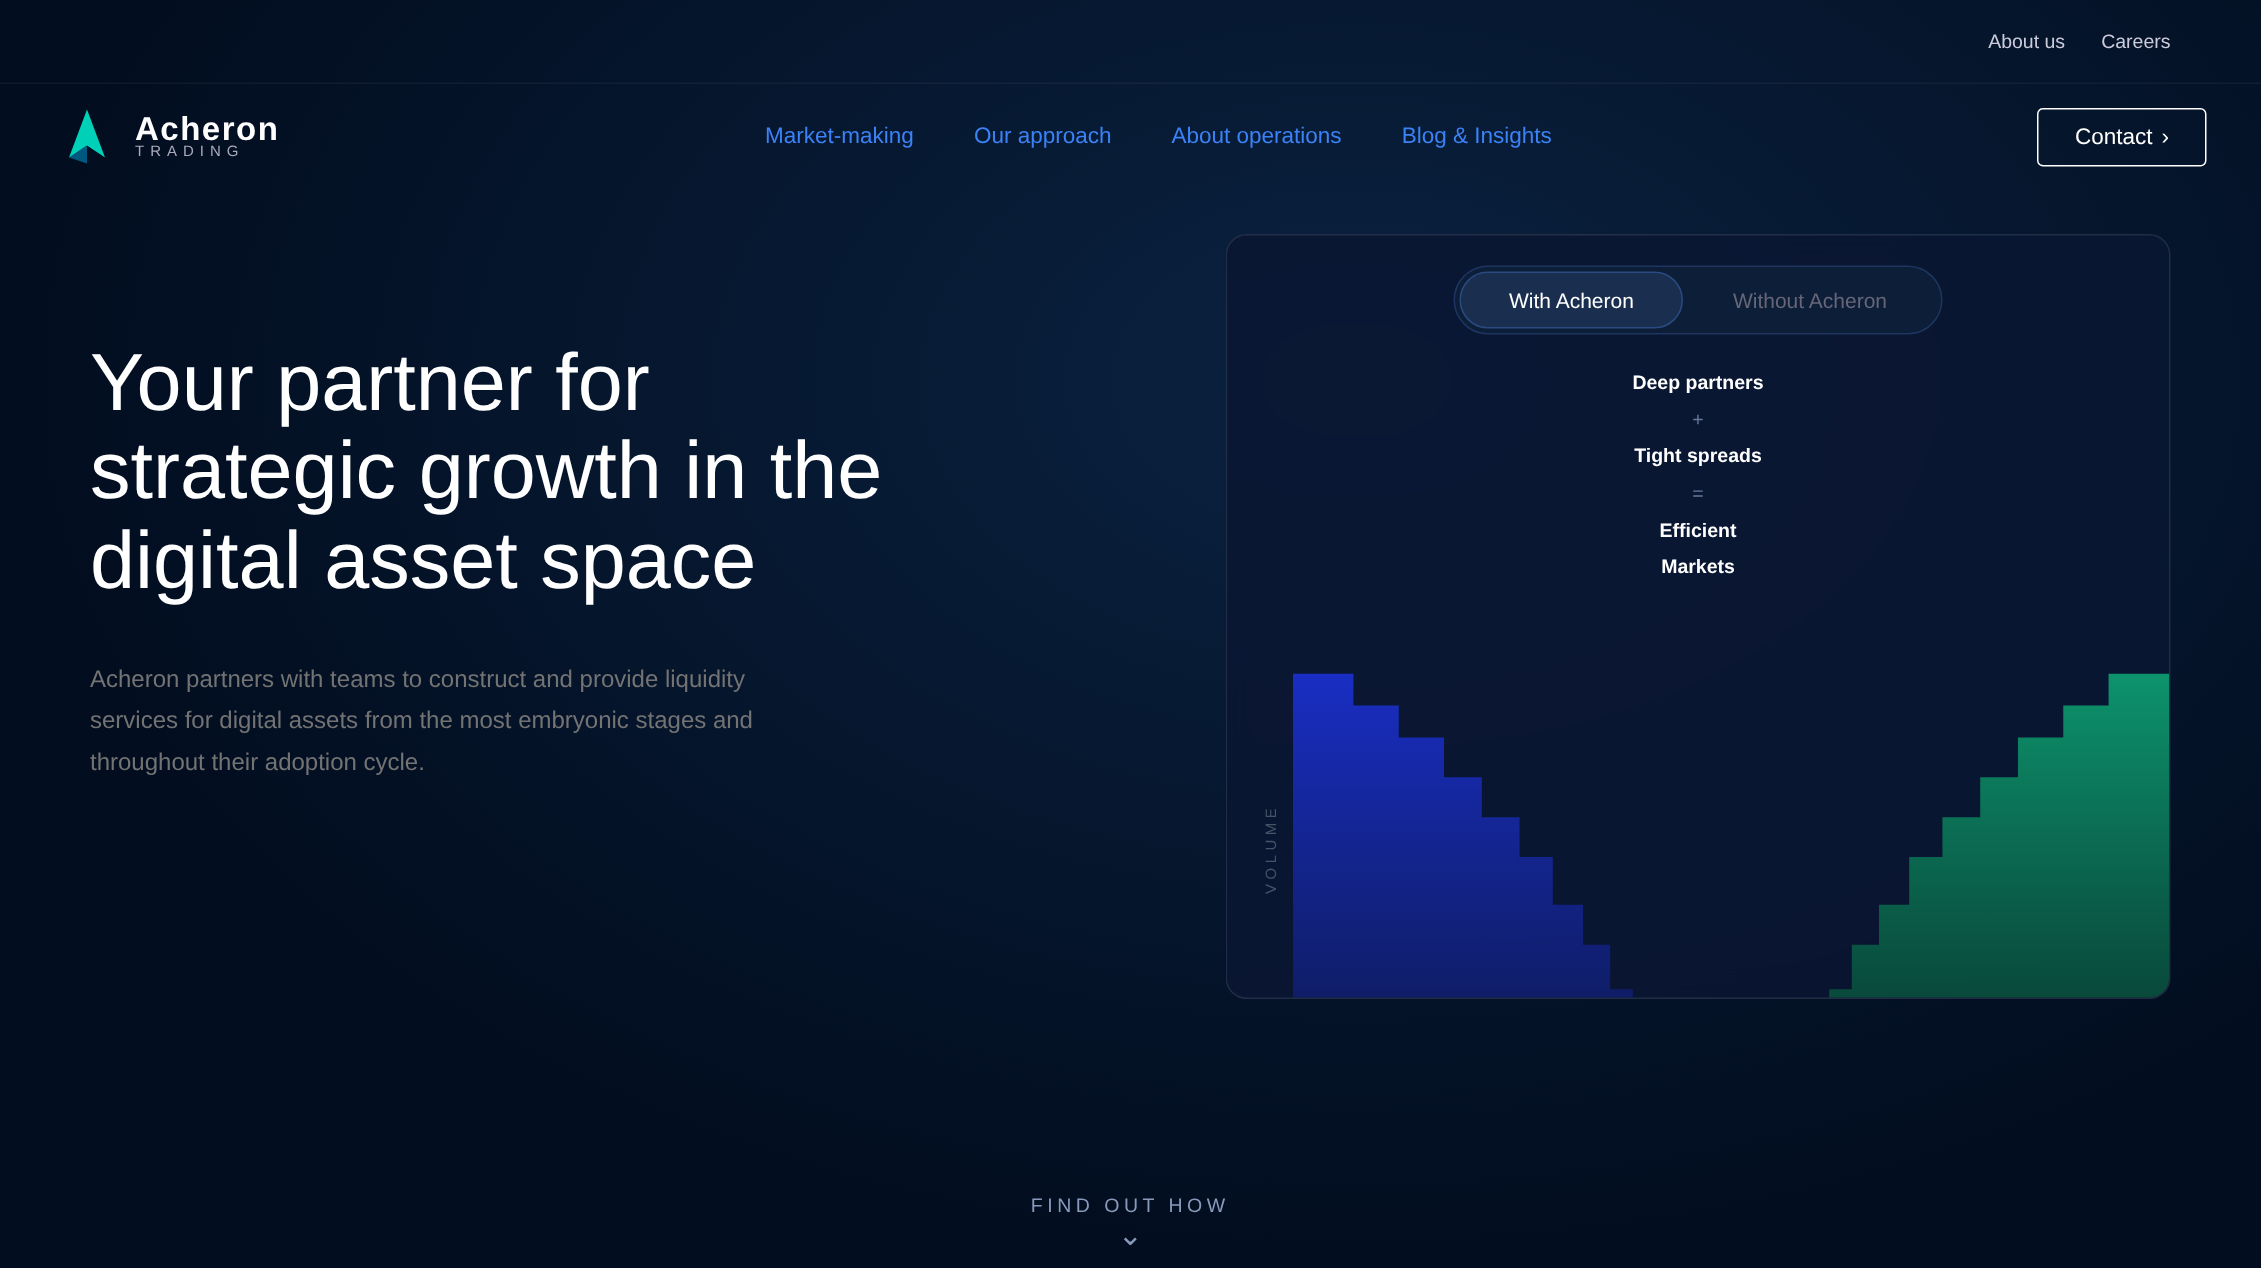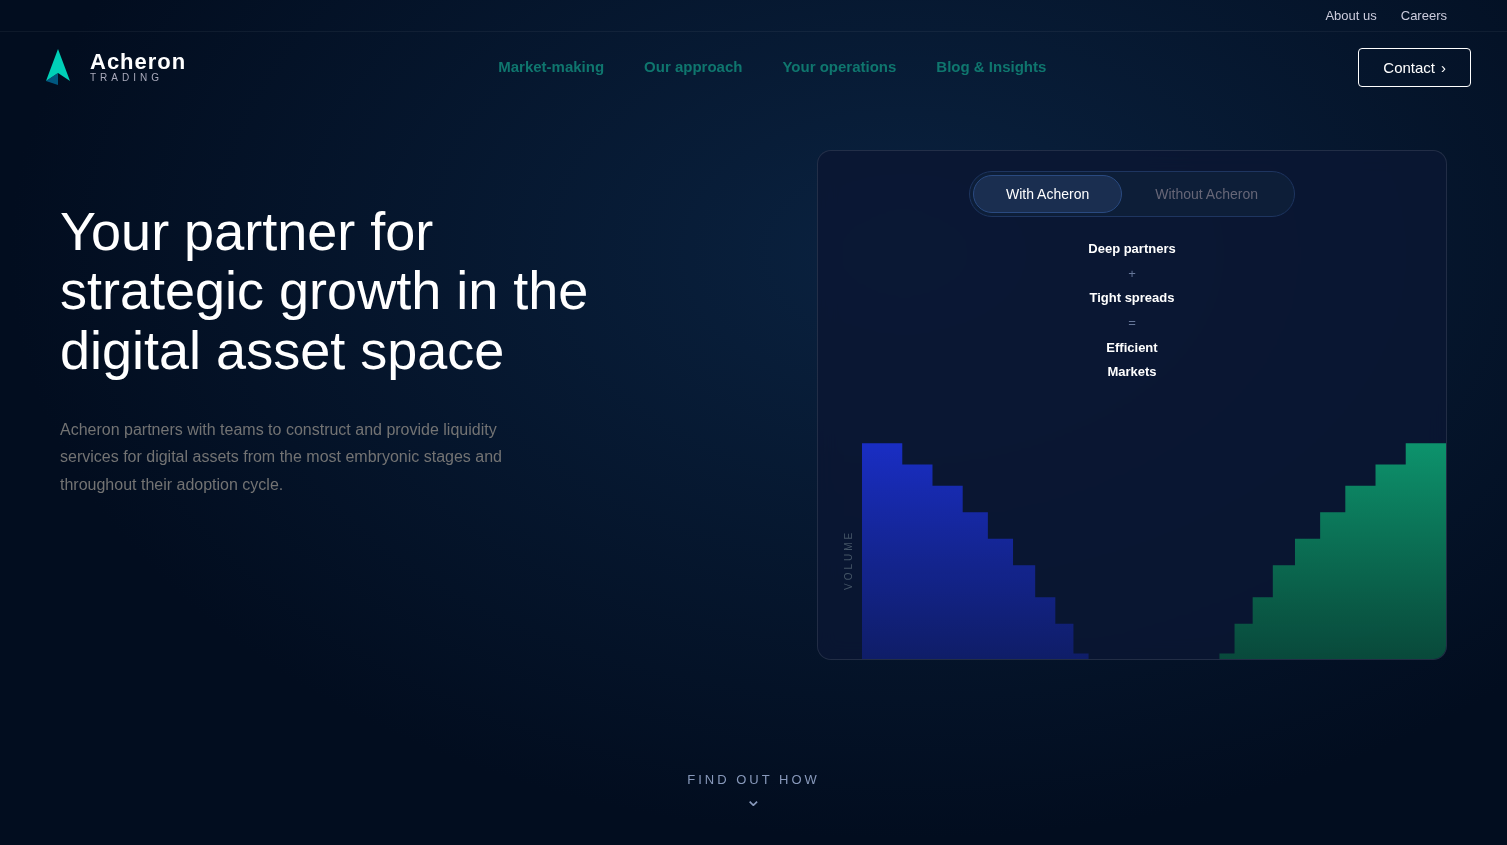--- a/index.html
+++ b/index.html
@@ -21,21 +21,21 @@
       background: radial-gradient(ellipse at 60% 30%, #0a2240 0%, #020d1f 70%);
       z-index: 0;
     }
 
     
     .top-bar {
       position: relative;
       z-index: 10;
       display: flex;
       justify-content: flex-end;
-      padding: 8px 60px;
+      padding: 20px 60px;
       font-size: 13px;
       color: #aab;
       gap: 24px;
       border-bottom: 1px solid rgba(255,255,255,0.05);
     }
 
     .top-bar a {
       color: #ccd;
       text-decoration: none;
       cursor: pointer;
@@ -85,24 +85,24 @@
     }
 
     .nav-links {
       display: flex;
       align-items: center;
       gap: 40px;
       list-style: none;
     }
 
     .nav-links li a {
-      color: #0f766e;
+      color: #3b82f6;
       text-decoration: none;
       font-size: 15px;
-      font-weight: 700;
+      font-weight: 400;
       transition: color 0.2s;
     }
 
     .contact-btn {
       display: flex;
       align-items: center;
       gap: 6px;
       background: transparent;
       border: 1.5px solid #fff;
       color: #fff;
@@ -140,21 +140,21 @@
       font-size: 16px;
       line-height: 1.7;
       color: #737373;
       max-width: 460px;
     }
 
     
     .chart-card {
       position: absolute;
       right: 60px;
-      top: 48px;
+      top: 30px;
       width: 630px;
       height: 510px;
       background: rgba(10, 22, 50, 0.85);
       border-radius: 14px;
       border: 1px solid rgba(255,255,255,0.1);
       overflow: hidden;
       backdrop-filter: blur(10px);
     }
 
     .chart-toggle {
@@ -279,21 +279,21 @@
     </svg>
     <div class="logo-text">
       <span class="logo-name">Acheron</span>
       <span class="logo-sub">TRADING</span>
     </div>
   </div>
 
   <ul class="nav-links">
     <li><a href="#">Market-making</a></li>
     <li><a href="#">Our approach</a></li>
-    <li><a href="#">Your operations</a></li>
+    <li><a href="#">About operations</a></li>
     <li><a href="#">Blog &amp; Insights</a></li>
   </ul>
 
   <button class="contact-btn">
     <span>Contact</span>
     <span>›</span>
   </button>
 </nav>
 
 <section class="hero">

